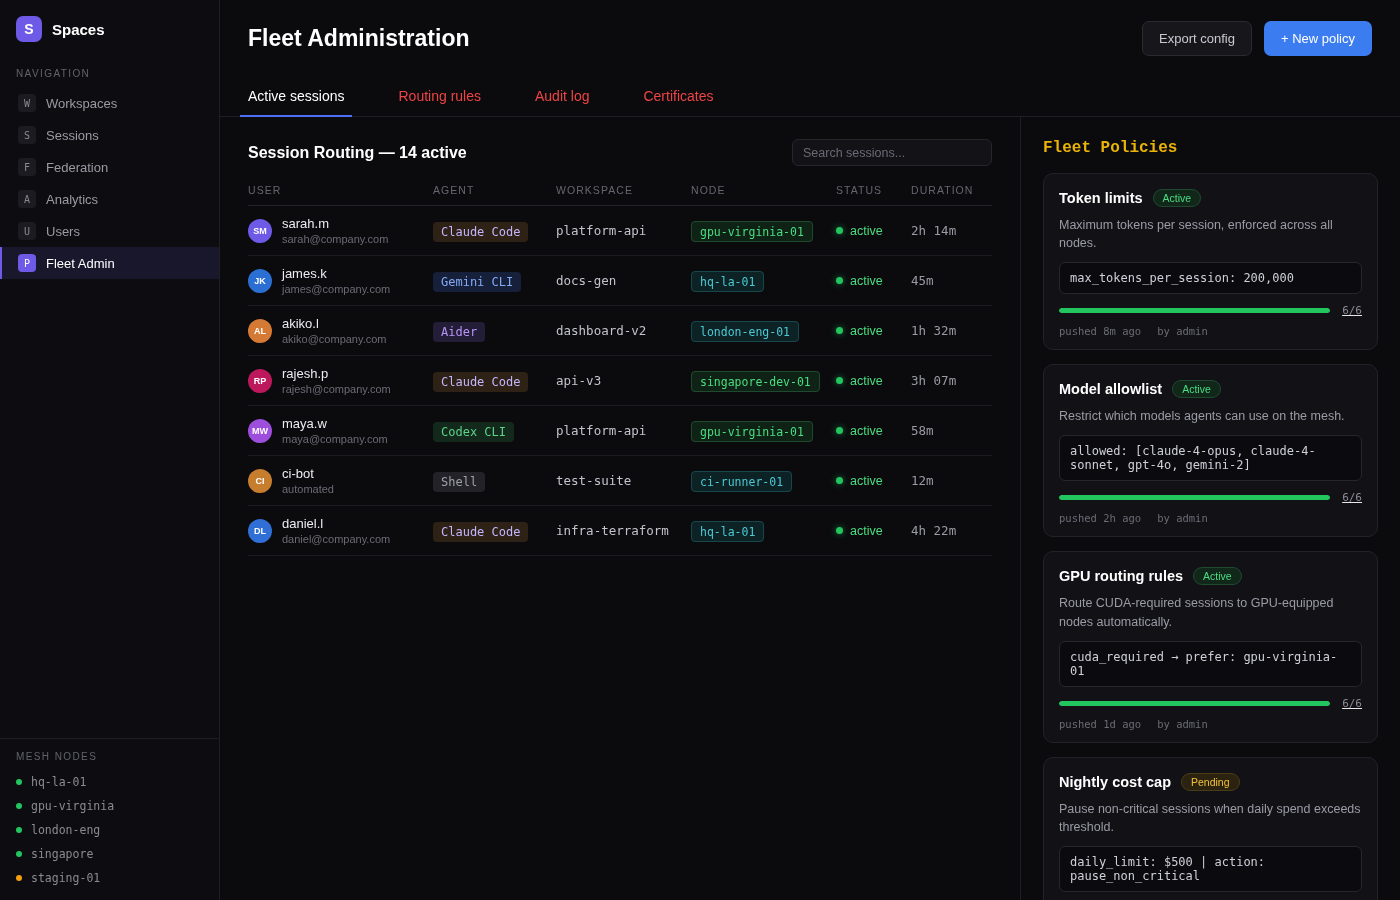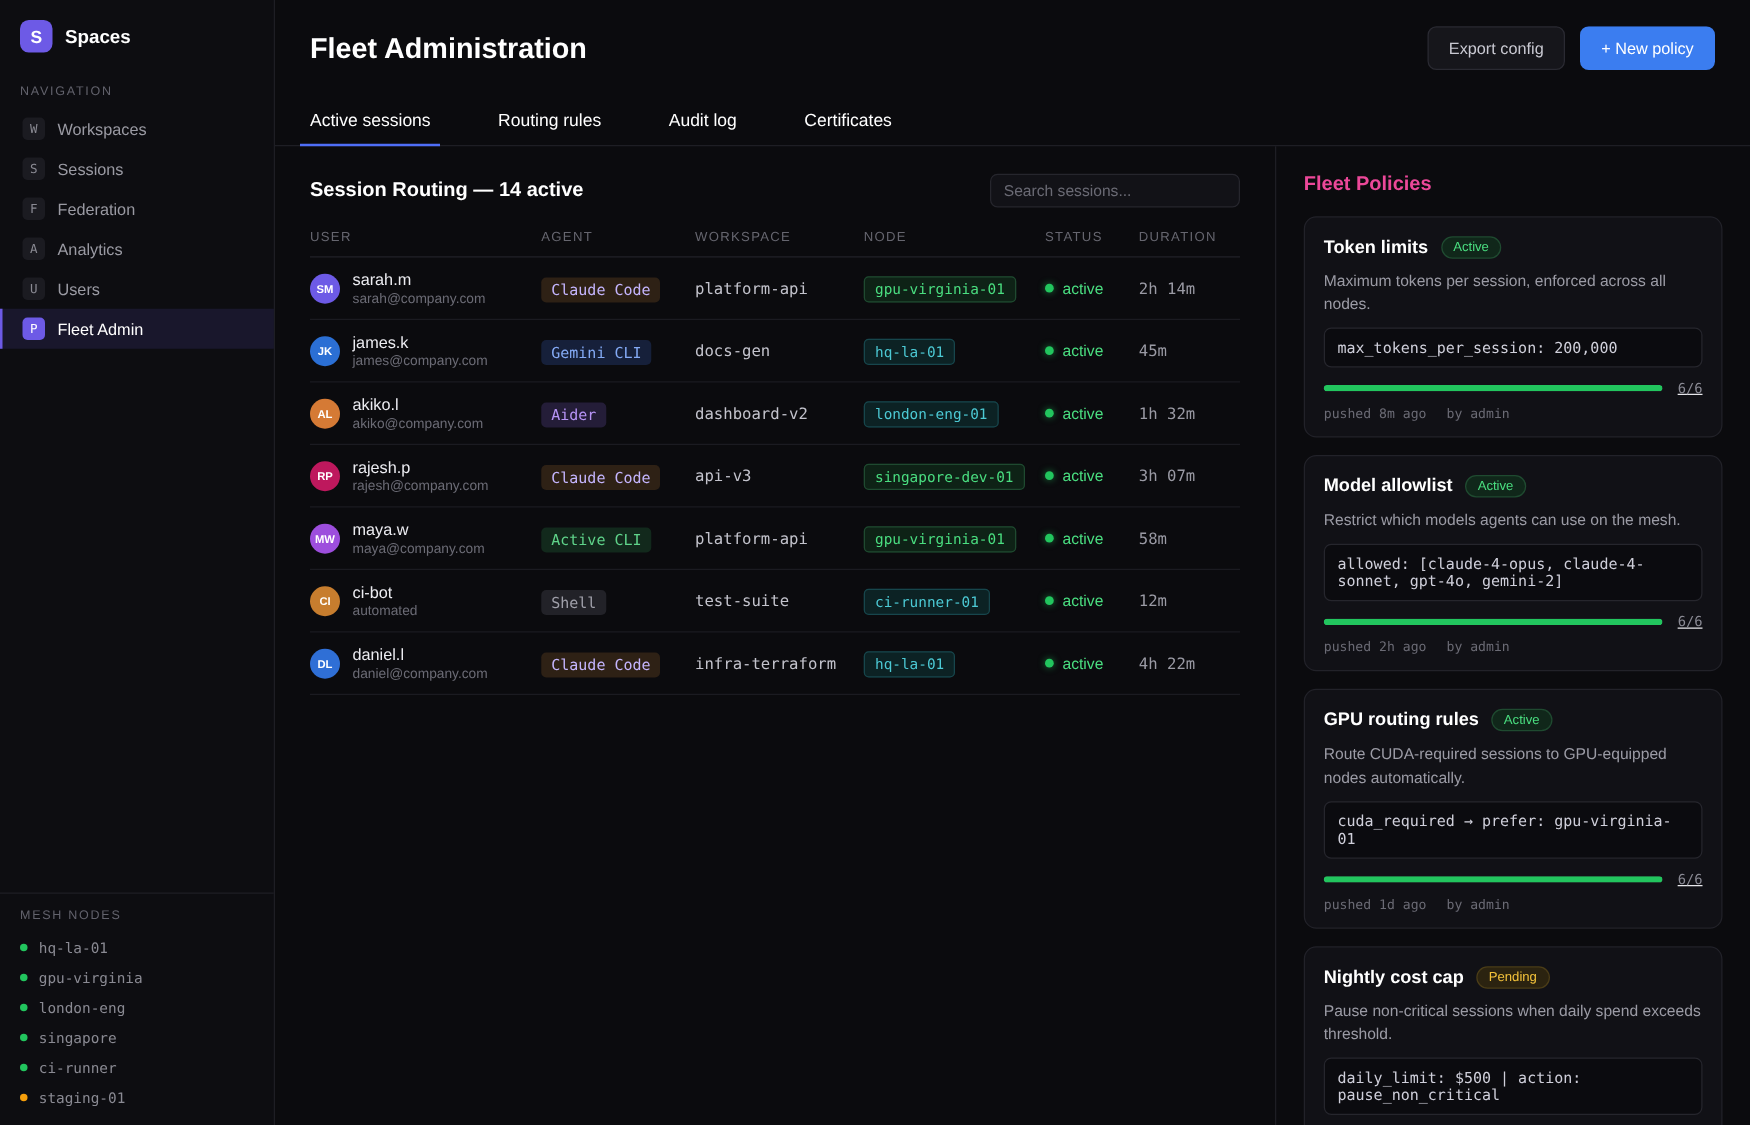--- a/index.html
+++ b/index.html
@@ -27,21 +27,21 @@
   
   .main { flex:1; display:flex; flex-direction:column; min-width:0; }
   .topbar { height:76px; display:flex; align-items:center; justify-content:space-between; padding:0 28px; flex:none; }
   .topbar h1 { font-size:23px; font-weight:700; color:#fff; }
   .header-actions { display:flex; gap:12px; }
   .btn { font-size:13px; border-radius:7px; padding:9px 16px; cursor:pointer; border:1px solid transparent; font-family:"Liberation Sans", sans-serif; }
   .btn-secondary { background:#16161b; border-color:#2a2a32; color:#c9c9d2; }
   .btn-primary { background:#3b7df0; color:#fff; }
 
   .tabs { height:41px; border-bottom:1px solid #1e1e24; display:flex; gap:54px; padding:0 28px; flex:none; }
-  .tab { display:flex; align-items:center; font-size:14px; color:#ffffff; cursor:pointer; position:relative; }
+  .tab { display:flex; align-items:center; font-size:14px; color:#ef4444; cursor:pointer; position:relative; }
   .tab.active { color:#fff; }
   .tab.active::after { content:""; position:absolute; left:-8px; right:-8px; bottom:-1px; height:2px; background:#4f6ef7; }
 
   .content { flex:1; display:flex; min-height:0; }
 
   
   .sessions { flex:1; padding:22px 28px; min-width:0; }
   .sessions-head { display:flex; align-items:center; justify-content:space-between; margin-bottom:18px; }
   .sessions-head h2 { font-size:16px; font-weight:700; color:#fff; }
   .search-input { width:200px; height:27px; background:#121217; border:1px solid #26262d; border-radius:6px; color:#d0d0d8; padding:0 10px; font-size:12.5px; font-family:"Liberation Sans", sans-serif; }
@@ -65,21 +65,21 @@
   .node-badge { font-family:"DejaVu Sans Mono", monospace; font-size:11.5px; padding:2.5px 8px; border-radius:4px; border:1px solid; }
   .node-green { color:#4ade80; border-color:#1f4a30; background:#0e2216; }
   .node-cyan  { color:#4cc9d4; border-color:#17464c; background:#0c2224; }
   .status { display:flex; align-items:center; gap:7px; }
   .status-dot { width:7px; height:7px; border-radius:50%; background:#22c55e; box-shadow:0 0 6px rgba(34,197,94,.6); }
   .status-text { font-size:12.5px; color:#4ade80; }
   .duration { font-family:"DejaVu Sans Mono", monospace; font-size:12.5px; color:#9a9aa4; }
 
   
   .policies { width:380px; flex:none; border-left:1px solid #1e1e24; padding:22px 22px; overflow:hidden; }
-  .policies h2 { font-size:16px; font-weight:700; color:#ec4899; margin-bottom:16px; }
+  .policies h2 { font-size:16px; font-weight:700; color:#eab308; margin-bottom:16px;font-family:Liberation Mono, monospace; }
   .policy-card { background:#111116; border:1px solid #222229; border-radius:10px; padding:15px 15px 12px; margin-bottom:14px; }
   .policy-head { display:flex; align-items:center; gap:10px; margin-bottom:9px; }
   .policy-name { font-size:14.5px; font-weight:700; color:#fff; }
   .policy-badge { font-size:10.5px; padding:2px 9px; border-radius:10px; border:1px solid; }
   .badge-active  { color:#4ade80; background:#10271a; border-color:#1f4a30; }
   .badge-pending { color:#f3c23a; background:#2b2310; border-color:#4a3c17; }
   .policy-desc { font-size:12.5px; color:#9b9ba5; line-height:1.45; margin-bottom:10px; }
   .policy-code { font-family:"DejaVu Sans Mono", monospace; font-size:12px; color:#cfcfda; background:#0b0b0f; border:1px solid #26262d; border-radius:6px; padding:8px 10px; margin-bottom:10px; white-space:pre-wrap; word-break:break-word; }
   .policy-progress { display:flex; align-items:center; gap:12px; margin-bottom:8px;text-decoration:underline; }
   .progress-track { flex:1; height:5px; border-radius:3px; background:#26262c; overflow:hidden; }
@@ -138,24 +138,20 @@
   </div>
           <div class="mesh-node">
     <span class="dot" style="background: rgb(34, 197, 94);"></span>
     <span class="mesh-name">london-eng</span>
   </div>
           <div class="mesh-node">
     <span class="dot" style="background: rgb(34, 197, 94);"></span>
     <span class="mesh-name">singapore</span>
   </div>
           <div class="mesh-node">
-    <span class="dot" style="background: rgb(34, 197, 94);"></span>
-    <span class="mesh-name">ci-runner</span>
-  </div>
-          <div class="mesh-node">
     <span class="dot" style="background: rgb(245, 158, 11);"></span>
     <span class="mesh-name">staging-01</span>
   </div>
         </div>
     </div>
   </aside>
 
   <div class="main">
 
     <header class="topbar">
@@ -259,21 +255,21 @@
     <div class="duration">3h 07m</div>
   </div>
               <div class="trow">
     <div class="user-cell">
       <span class="avatar" style="background: rgb(157, 78, 221);">MW</span>
       <span class="user-meta">
         <span class="user-name">maya.w</span>
         <span class="user-email">maya@company.com</span>
       </span>
     </div>
-    <div><span class="agent-badge agent-green">Active CLI</span></div>
+    <div><span class="agent-badge agent-green">Codex CLI</span></div>
     <div class="workspace">platform-api</div>
     <div><span class="node-badge node-green">gpu-virginia-01</span></div>
     <div class="status">
       <span class="status-dot"></span>
       <span class="status-text">active</span>
     </div>
     <div class="duration">58m</div>
   </div>
               <div class="trow">
     <div class="user-cell">

